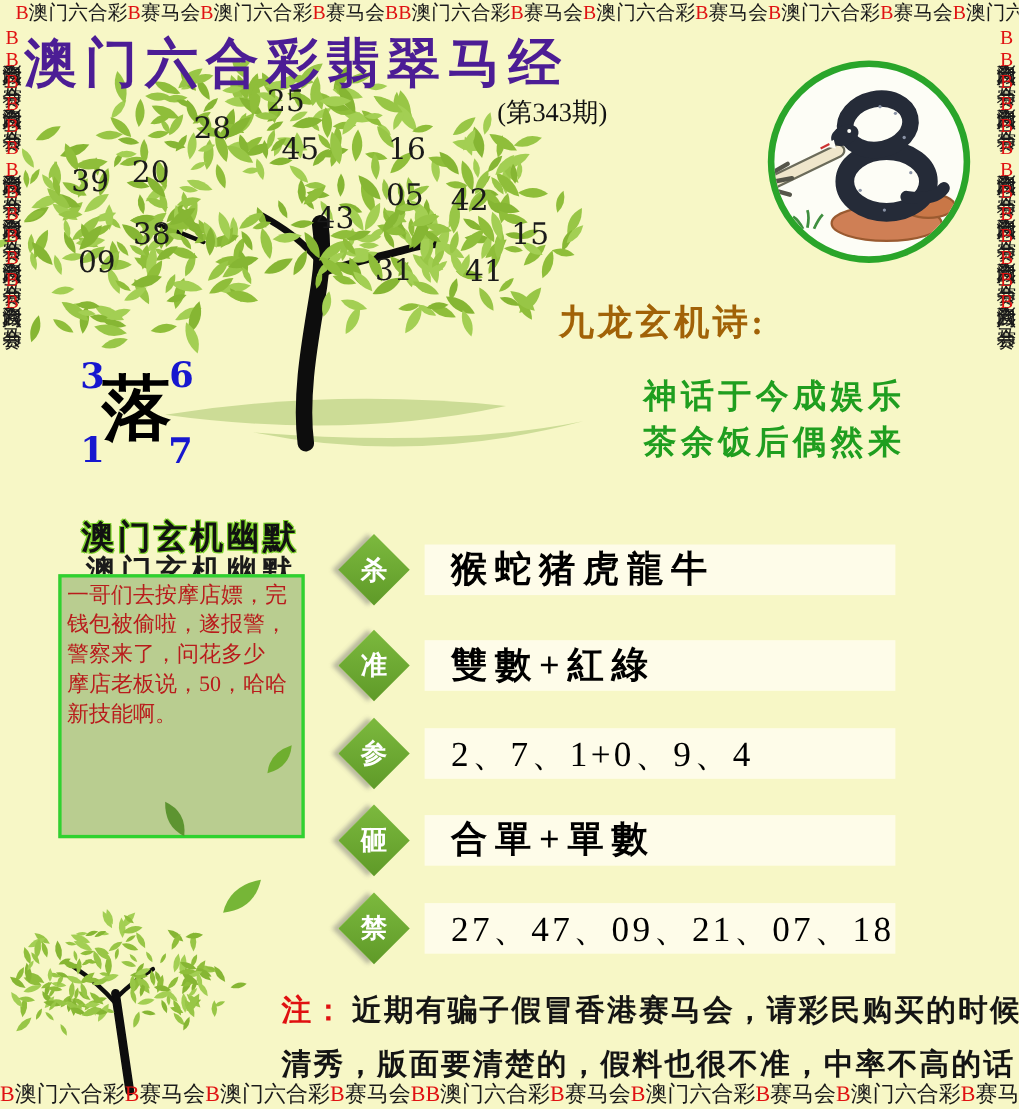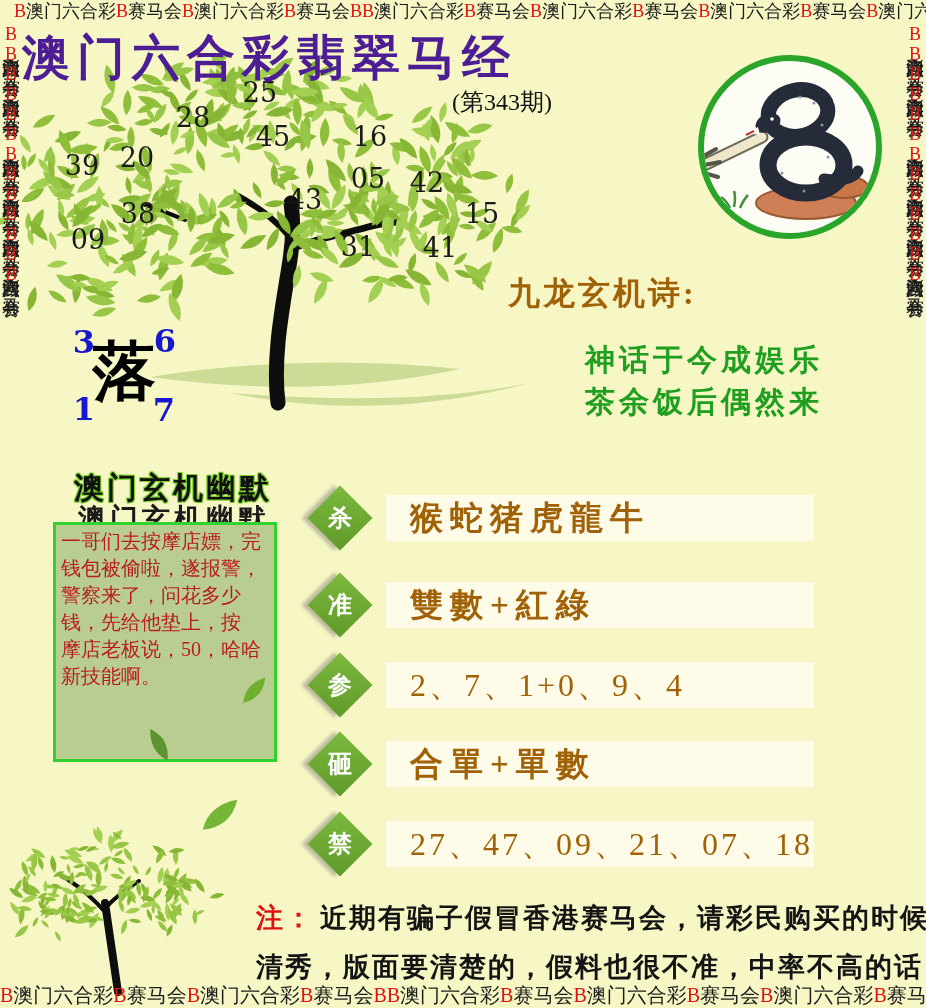--- a/index.html
+++ b/index.html
@@ -54,21 +54,21 @@
   .tip-strip{left:386px;width:428px;height:46px;background:rgba(255,253,238,0.85);z-index:1;}
   .tip-diamond{
     left:317px;width:46px;height:46px;z-index:2;
     background:linear-gradient(135deg,#7cb93e,#5f9a28);
     transform:rotate(45deg);box-shadow:-4px 4px 4px rgba(110,110,110,0.45);
   }
   .tip-diamond span{
     position:absolute;left:0;top:0;width:46px;height:46px;display:flex;align-items:center;justify-content:center;
     transform:rotate(-45deg);color:#fff;font-size:24px;font-weight:bold;
   }
-  .tip-value{left:410px;height:32px;line-height:46px;font-size:33px;color:#a16207;z-index:2;white-space:nowrap;}
+  .tip-value{left:410px;height:32px;line-height:46px;font-size:33px;color:#000000;z-index:2;white-space:nowrap;}
   .tip-value.brush{font-weight:bold;letter-spacing:7px;}
   .tip-value.num{font-weight:normal;letter-spacing:3px;font-size:32px;}
   
   #small-tree-svg{left:5px;top:818px;z-index:1;}
   
   .note-line{font-size:27px;font-weight:bold;color:#141414;letter-spacing:2px;white-space:nowrap;z-index:2;}
   #note-line-1{left:256px;top:900px;}
   #note-line-2{left:256px;top:949px;}
   #note-prefix{color:#e01010;margin-right:6px;}
 </style>
@@ -585,21 +585,20 @@
 <div class="corner-num" style="left:165px;top:341px;">6</div>
 <div class="corner-num" style="left:84px;top:409px;">1</div>
 <div class="corner-num" style="left:164px;top:410px;">7</div>
 
 <div class="abs" id="humor-heading">澳门玄机幽默</div>
 <div class="abs" id="humor-heading-ghost">澳门玄机幽默</div>
 <div class="abs" id="humor-box">
     <div class="humor-line">一哥们去按摩店嫖，完</div>
     <div class="humor-line">钱包被偷啦，遂报警，</div>
     <div class="humor-line">警察来了，问花多少</div>
-    <div class="humor-line">钱，先给他垫上，按</div>
     <div class="humor-line">摩店老板说，50，哈哈</div>
     <div class="humor-line">新技能啊。</div>
   </div>
 
 <svg class="abs deco-leaf" style="left:238px;top:674px;" width="34" height="34" viewBox="0 0 40 40">
   <path d="M6,34 Q8,12 32,4 Q30,28 6,34 Z" fill="#6fae2f"></path>
 </svg>
 <svg class="abs deco-leaf" style="left:142px;top:726px;transform:rotate(-70deg);" width="36" height="36" viewBox="0 0 40 40">
   <path d="M6,34 Q8,12 32,4 Q30,28 6,34 Z" fill="#5d9431"></path>
 </svg>

